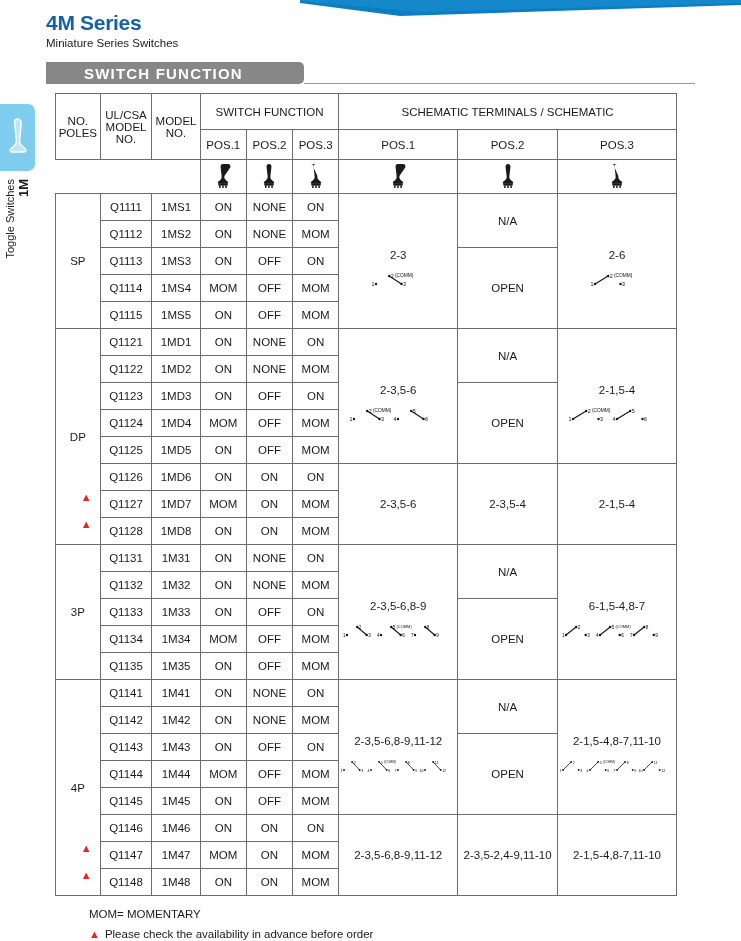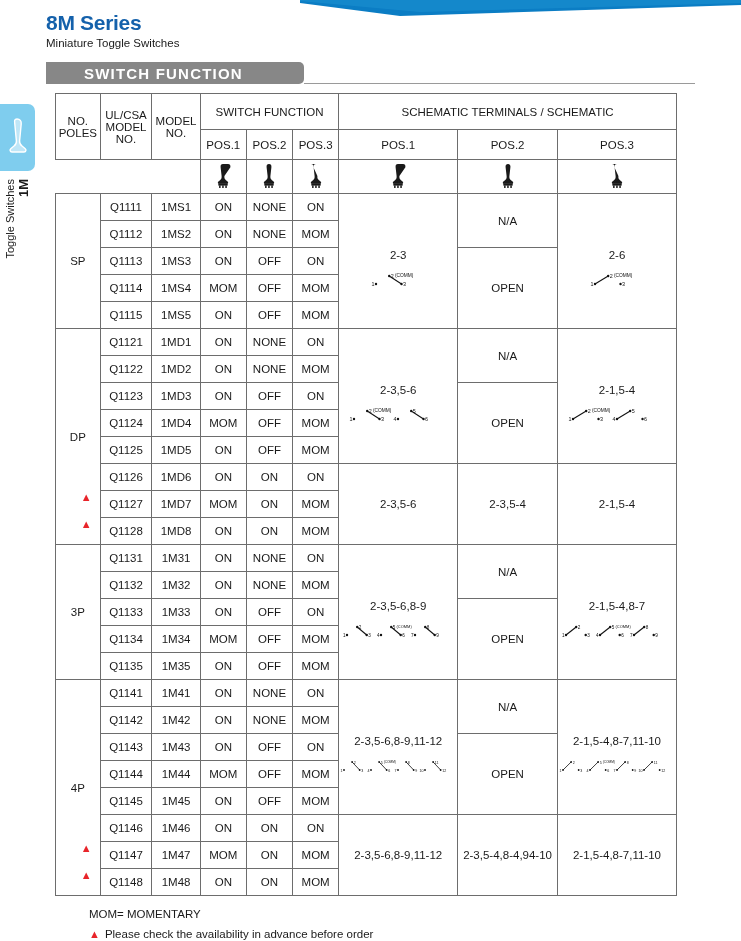--- a/index.html
+++ b/index.html
@@ -86,22 +86,22 @@
 <div id="page">
 
   <div class="swoosh">
     <svg width="441" height="22" viewBox="0 0 441 22">
       <path d="M0,0 L441,0 L441,5 L100,16 L0,3 Z" fill="#0b7dc4"></path>
       <path d="M0,0 L441,0 L441,3 L120,12 L0,1 Z" fill="#1a8fd0" opacity="0.65"></path>
     </svg>
   </div>
 
   <div class="title-wrap">
-    <div class="title">8M Series</div>
-    <div class="subtitle">Miniature Toggle Switches</div>
+    <div class="title">4M Series</div>
+    <div class="subtitle">Miniature Series Switches</div>
   </div>
 
   <div class="banner-row">
     <div class="banner">SWITCH  FUNCTION</div>
     <div class="banner-line"></div>
   </div>
 
   <div class="sidetab">
     <div class="sidetab-box">
       <svg width="20" height="44" viewBox="0 0 20 44">
@@ -445,21 +445,21 @@
               <circle cx="83.2" cy="13" r="1.2" fill="#111"></circle>
               <circle cx="92.72" cy="21" r="1.2" fill="#111"></circle>
               <line x1="83.2" y1="13" x2="92.72" y2="21" stroke="#111" stroke-width="1.08"></line>
               <text x="71.6" y="22.6" font-size="4.6" text-anchor="end" font-family="Liberation Sans, sans-serif" fill="#111">7</text>
               <text x="94.32" y="22.6" font-size="4.6" text-anchor="start" font-family="Liberation Sans, sans-serif" fill="#111">9</text>
               <text x="84.8" y="14.5" font-size="4.6" text-anchor="start" font-family="Liberation Sans, sans-serif" fill="#111">8</text>
             </svg>
           </td>
           <td class="c-sch na-open" rowspan="2">N/A</td>
           <td class="c-sch sch-cell" rowspan="5">
-            <div class="sch-label">2-1,5-4,8-7</div>
+            <div class="sch-label">6-1,5-4,8-7</div>
             <svg class="sch-svg" width="112" height="30" viewBox="0 0 112 30">
               <circle cx="5" cy="21" r="1.2" fill="#111"></circle>
               <circle cx="15.2" cy="13" r="1.2" fill="#111"></circle>
               <circle cx="24.72" cy="21" r="1.2" fill="#111"></circle>
               <line x1="15.2" y1="13" x2="5" y2="21" stroke="#111" stroke-width="1.08"></line>
               <text x="3.6" y="22.6" font-size="4.6" text-anchor="end" font-family="Liberation Sans, sans-serif" fill="#111">1</text>
               <text x="26.32" y="22.6" font-size="4.6" text-anchor="start" font-family="Liberation Sans, sans-serif" fill="#111">3</text>
               <text x="16.8" y="14.5" font-size="4.6" text-anchor="start" font-family="Liberation Sans, sans-serif" fill="#111">2</text>
               <circle cx="39" cy="21" r="1.2" fill="#111"></circle>
               <circle cx="49.2" cy="13" r="1.2" fill="#111"></circle>
@@ -634,21 +634,21 @@
         </tr>
         <tr class="r">
           <td class="c-ulcsa">
             <div style="position:relative"><span style="position:absolute;left:-20px;top:-7px"></span>Q1146</div>
           </td>
           <td class="c-model">1M46</td>
           <td class="c-pos">ON</td>
           <td class="c-pos">ON</td>
           <td class="c-pos">ON</td>
           <td class="c-sch" rowspan="3">2-3,5-6,8-9,11-12</td>
-          <td class="c-sch" rowspan="3">2-3,5-4,8-4,94-10</td>
+          <td class="c-sch" rowspan="3">2-3,5-2,4-9,11-10</td>
           <td class="c-sch" rowspan="3">2-1,5-4,8-7,11-10</td>
         </tr>
         <tr class="r">
           <td class="c-ulcsa">
             <div style="position:relative"><span style="position:absolute;left:-20px;top:-7px"><span class="tri">▲</span></span>Q1147</div>
           </td>
           <td class="c-model">1M47</td>
           <td class="c-pos">MOM</td>
           <td class="c-pos">ON</td>
           <td class="c-pos">MOM</td>

